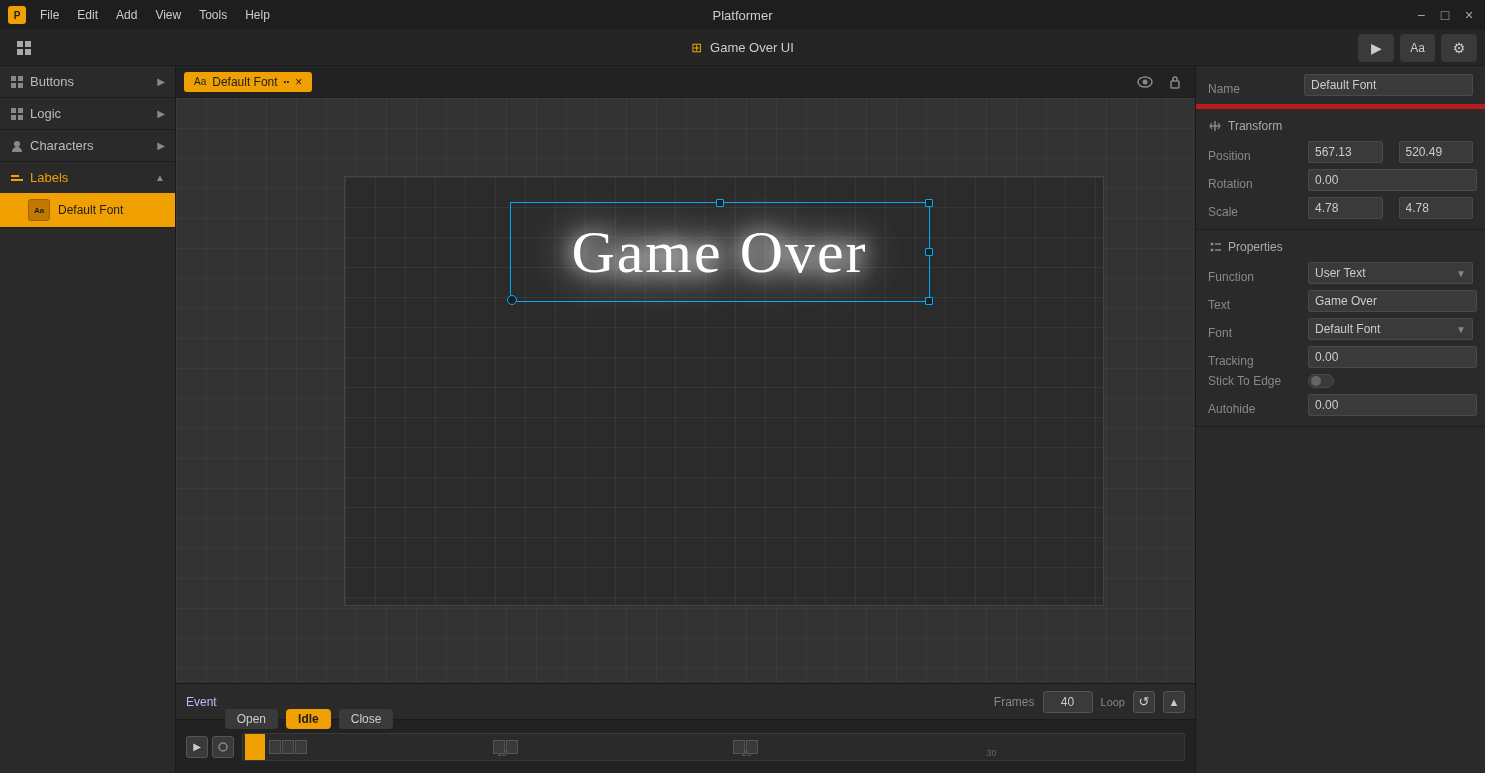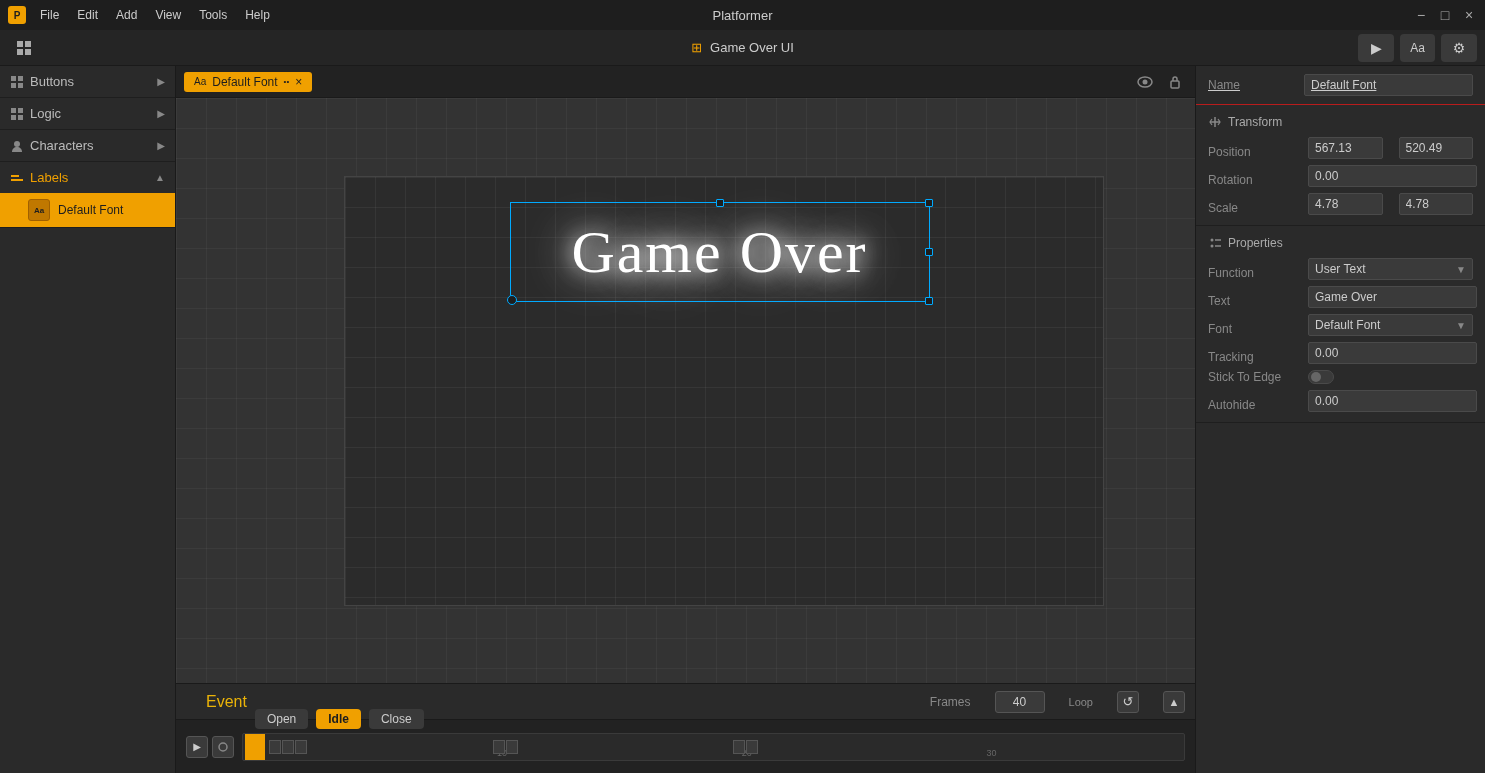--- a/index.html
+++ b/index.html
@@ -257,35 +257,35 @@
     }
     .timeline-controls {
       height: 36px;
       background: #2a2a2a;
       border-bottom: 1px solid #1a1a1a;
       display: flex;
       align-items: center;
       padding: 0 10px;
       gap: 8px;
     }
-    .event-label { color: #eab308; font-size: 16px; margin-left: 20px; }
+    .event-label { color: #c4b5fd; font-size: 12px; }
     .timeline-btn {
       padding: 3px 12px;
       border-radius: 4px;
       border: none;
       font-size: 12px;
       cursor: pointer;
       margin-top: 35px;
     }
     .btn-open { background: #3a3a3a; color: #ccc; }
     .btn-idle { background: #f0a000; color: #1e1e1e; font-weight: bold; }
     .btn-close { background: #3a3a3a; color: #ccc; }
     .timeline-right {
       margin-left: auto;
-      display: flex; align-items: center; gap: 24px;
+      display: flex; align-items: center; gap: 8px;
     }
     .frames-label { color: #888; font-size: 12px; }
     .frames-input {
       background: #3a3a3a;
       border: 1px solid #555;
       color: #ccc;
       width: 50px; height: 22px;
       text-align: center;
       font-size: 12px;
       border-radius: 3px;
@@ -391,23 +391,22 @@
     }
     .prop-value-pair {
       display: flex; gap: 16px; flex: 1;
     }
     .prop-value-pair .prop-value { width: 60px; flex: 1; }
     .section-header {
       display: flex; align-items: center; gap: 6px;
       margin-bottom: 8px; color: #aaa; font-size: 12px;
     }
     .name-row {
-      display: flex; align-items: center; padding: 8px 12px;
-      border-bottom: 1px solid #b91c1c;
-      text-decoration: underline;
+      display: flex; align-items: flex-end; padding: 8px 12px;
+      border-bottom: 5px solid #b91c1c;
     }
     .name-label { color: #888; font-size: 12px; width: 100px; }
     .name-value {
       flex: 1; color: #ccc; font-size: 12px;
       background: #3a3a3a; border: 1px solid #4a4a4a;
       padding: 2px 6px; height: 22px; border-radius: 2px;
     }
     .dropdown-value {
       flex: 1;
       display: flex; align-items: center; justify-content: space-between;

